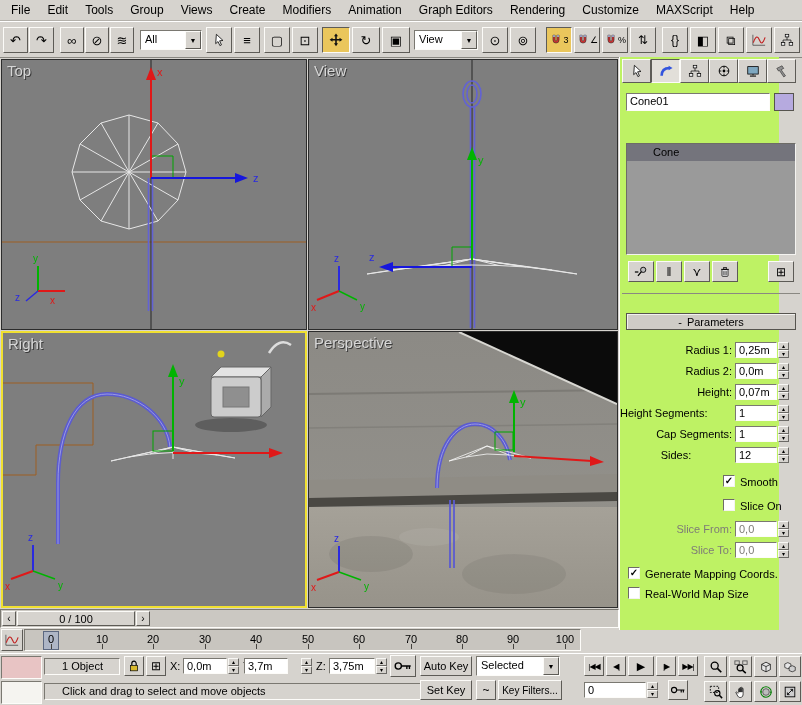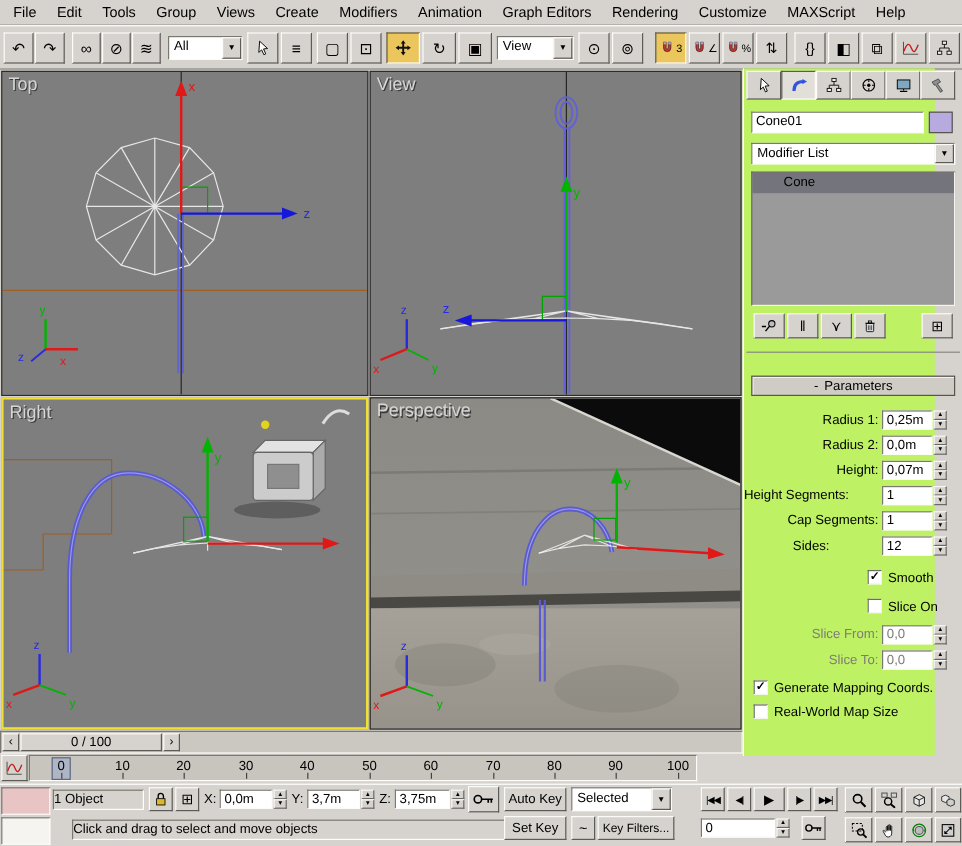--- a/index.html
+++ b/index.html
@@ -14,21 +14,21 @@
   .btn.pressed{border-color:#5d5b56 #fcfbf8 #fcfbf8 #5d5b56;background:#eac65c}
   .btn.tab-active{border-color:#5d5b56 #fcfbf8 #fcfbf8 #5d5b56;background:#e2dfd9}
   .g{font-size:13px;line-height:1}
   .g12{font-size:12px;line-height:1}
   .g9{font-size:9px;line-height:1}
   .ic14{width:14px;height:14px;display:block}
   .dd{position:absolute;display:flex;background:#fff;border:1px solid;border-color:#7a7871 #fdfcf9 #fdfcf9 #7a7871}
   .dd-text{flex:1;padding:2px 4px;overflow:hidden;white-space:nowrap;font-size:11px}
   .dd-btn{width:16px;display:flex;align-items:center;justify-content:center;background:#d6d3ce;border:1px solid;border-color:#fcfbf8 #5d5b56 #5d5b56 #fcfbf8;font-size:7px}
   .white-field{background:#fff;border:1px solid;border-color:#7a7871 #fdfcf9 #fdfcf9 #7a7871;padding:1px 3px;overflow:hidden;white-space:nowrap;font-size:11px}
-  .sunken{background:#d6d3ce;border:1px solid;border-color:#7a7871 #fdfcf9 #fdfcf9 #7a7871;padding:1px 0;overflow:hidden;white-space:nowrap}
+  .sunken{background:#d6d3ce;border:1px solid;border-color:#7a7871 #fdfcf9 #fdfcf9 #7a7871;padding:1px 17px;overflow:hidden;white-space:nowrap}
   .vp{position:absolute;background:#7e7e7e;border:1px solid #2c2c2c;overflow:hidden}
   .vp.active{border:2px solid #f0e030}
   .vp svg{position:absolute;left:0;top:0;width:100%;height:100%}
   .vp-label{position:absolute;top:2px;left:5px;color:#d6d6d6;font-size:15px;text-shadow:1px 1px 0 #3a3a3a}
   .spin{position:absolute;width:11px;height:16px}
   .spin i{display:block;height:8px;font-size:6px;line-height:6px;text-align:center;font-style:normal;background:#d6d3ce;border:1px solid;border-color:#f8f7f4 #6b6965 #6b6965 #f8f7f4}
   .spin .u::after{content:"▴"}
   .spin .d::after{content:"▾"}
   .cb{position:absolute;width:12px;height:12px;background:#fff;border:1px solid;border-color:#6e6c67 #f4f3f0 #f4f3f0 #6e6c67;font-size:10px;line-height:10px;text-align:center}
   .cb.checked::after{content:"✓";font-weight:bold}
@@ -482,24 +482,20 @@
       </div>
   <div class="btn" style="left:147px;top:2px;width:29px;height:24px">
         <svg class="ic14">
           <use href="#sym-hammer"></use>
         </svg>
       </div>
 
   <div class="abs white-field" style="left:6px;top:36px;width:144px;height:18px">Cone01</div>
   <div class="abs" style="left: 154px; top: 36px; width: 20px; height: 18px; border: 1px solid rgb(86, 84, 78); background: rgb(182, 170, 223);"></div>
 
-  <div class="dd" style="left:6px;top:62px;width:170px;height:18px">
-    <span class="dd-text">Modifier List</span>
-    <span class="dd-btn">▼</span>
-  </div>
 
   <div class="abs" style="left:6px;top:86px;width:170px;height:112px;background:#9a9a9a;border:1px solid;border-color:#6e6c67 #f4f3f0 #f4f3f0 #6e6c67">
     <div style="height:17px;line-height:17px;background:#74747c;padding-left:26px;color:#000">Cone</div>
   </div>
 
   <div class="btn" style="left:8px;top:204px;width:26px;height:21px">
         <svg class="ic14">
           <use href="#sym-pin"></use>
         </svg>
       </div>
@@ -609,21 +605,21 @@
       </div>
 
   <span class="lbl" style="left:170px;top:6px">X:</span>
   <div class="abs white-field" style="left:183px;top:4px;width:44px;height:16px">0,0m</div>
   <div class="spin" style="left:228px;top:4px">
         <i class="u"></i>
         <i class="d"></i>
       </div>
 
   <span class="lbl" style="left:243px;top:6px">Y:</span>
-  <div class="abs white-field" style="left:256px;top:4px;width:44px;height:16px">3,7m</div>
+  <div class="abs white-field" style="left:244px;top:4px;width:44px;height:16px">3,7m</div>
   <div class="spin" style="left:301px;top:4px">
         <i class="u"></i>
         <i class="d"></i>
       </div>
 
   <span class="lbl" style="left:316px;top:6px">Z:</span>
   <div class="abs white-field" style="left:329px;top:4px;width:46px;height:16px">3,75m</div>
   <div class="spin" style="left:376px;top:4px">
         <i class="u"></i>
         <i class="d"></i>
@@ -673,21 +669,21 @@
         <svg class="ic14">
           <use href="#sym-cube"></use>
         </svg>
       </div>
   <div class="btn" style="left:779px;top:2px;width:22px;height:21px">
         <svg class="ic14">
           <use href="#sym-cubeall"></use>
         </svg>
       </div>
 
-  <div class="abs sunken" style="left:60px;top:29px;width:380px;height:17px">Click and drag to select and move objects</div>
+  <div class="abs sunken" style="left:44px;top:29px;width:380px;height:17px">Click and drag to select and move objects</div>
   <div class="btn" style="left:420px;top:26px;width:52px;height:20px">
         <span>Set Key</span>
       </div>
   <div class="btn" style="left:476px;top:26px;width:20px;height:20px">
         <span class="g12">~</span>
       </div>
   <div class="btn" style="left:498px;top:26px;width:64px;height:20px;font-size:10px">
         <span>Key Filters...</span>
       </div>
 

